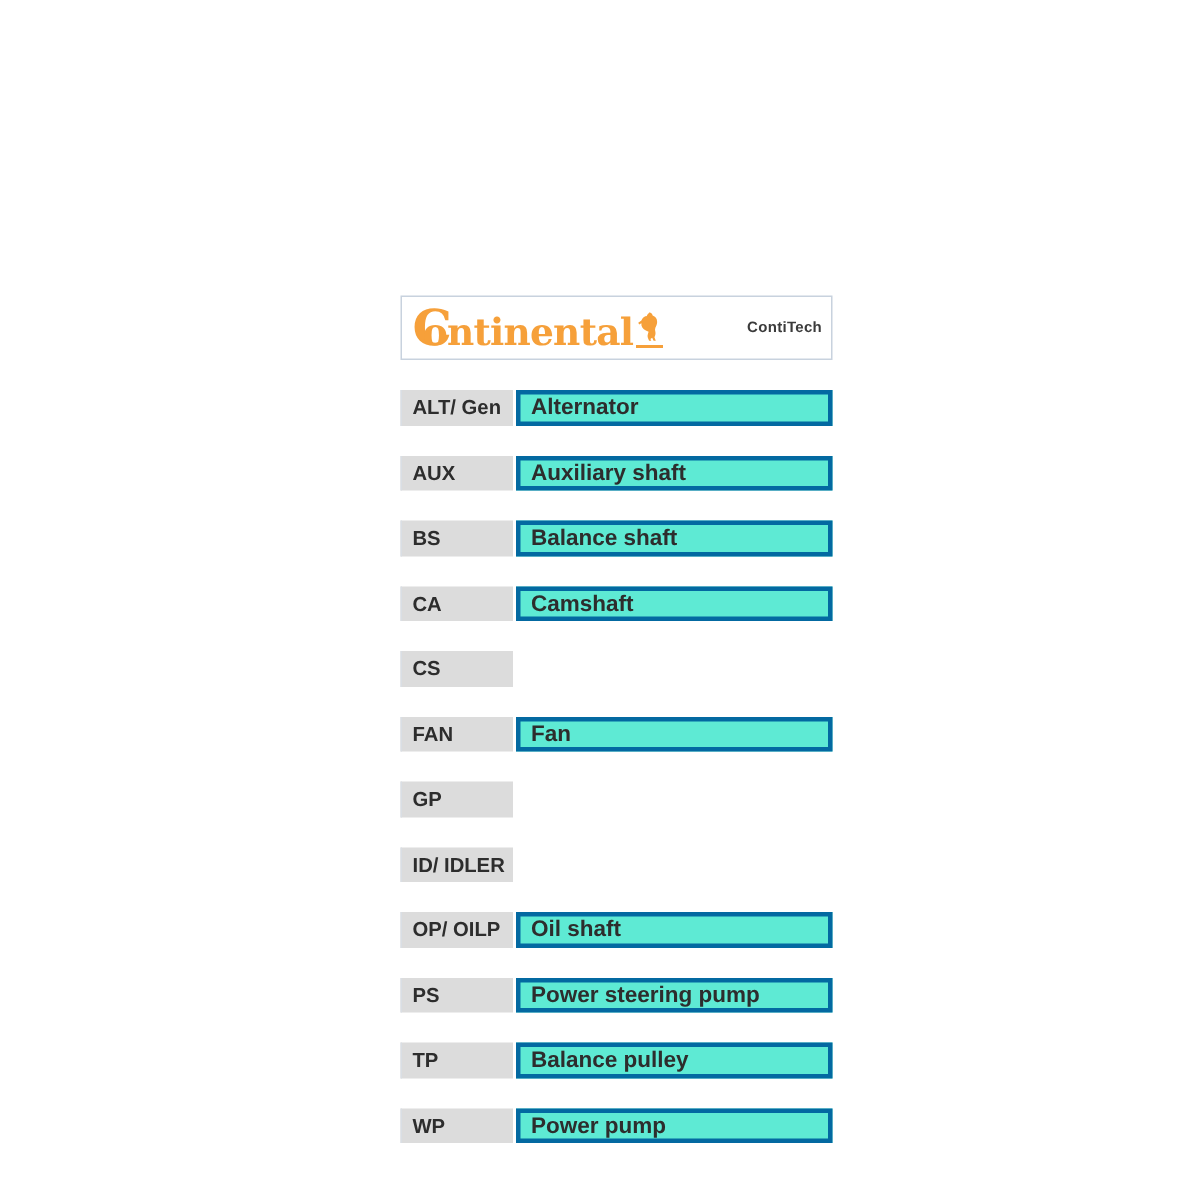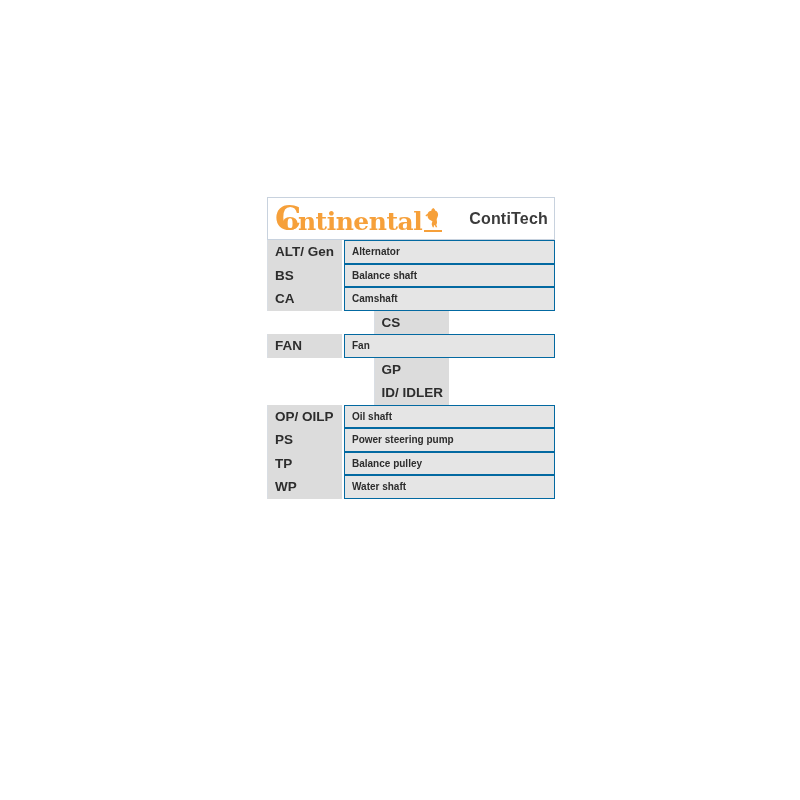--- a/index.html
+++ b/index.html
@@ -62,58 +62,57 @@
     border-bottom: 2px solid #f6a03a;
     line-height: 0;
     vertical-align: baseline;
   }
   .horse-wrap svg {
     display: inline-block;
     width: 18px;
     height: 23px;
   }
   .brand {
-    font-size: 16px;
+    font-size: 10px;
     font-weight: bold;
     color: #3b3b3b;
     letter-spacing: 0.2px;
   }
   
   .rows {
     width: 288px;
   }
   .row {
     display: flex;
     height: 23.5px;
-    margin-top: 0;
-    justify-content: center;
+    margin-top: 20px;
   }
   .abbr-cell {
     box-sizing: border-box;
     width: 75px;
     background: #dcdcdc;
     border-left: 1px solid #d9dee4;
     display: flex;
     align-items: center;
     padding-left: 7px;
     font-size: 13.5px;
     font-weight: bold;
     color: #2d2d2d;
     white-space: nowrap;
   }
   .desc-cell {
     box-sizing: border-box;
     flex: 1;
     margin-left: 2px;
-    background: #e5e5e5;
-    border: 1px solid #0369a1;
+    background: #5eead4;
+    border: 3px solid #0369a1;
     display: flex;
     align-items: center;
     padding-left: 7px;
-    font-size: 10px;
+    font-size: 15px;
     font-weight: bold;
     color: #2d2d2d;
     white-space: nowrap;
   }
 </style>
 </head>
 <body>
 
 <div class="stage">
   <div class="card">
@@ -128,20 +127,24 @@
           </svg>
         </span>
       </div>
       <div class="brand">ContiTech</div>
     </div>
 
     <div class="rows" id="rows">
         <div class="row">
           <div class="abbr-cell">ALT/ Gen</div>
           <div class="desc-cell">Alternator</div>
+        </div>
+        <div class="row">
+          <div class="abbr-cell">AUX</div>
+          <div class="desc-cell">Auxiliary shaft</div>
         </div>
         <div class="row">
           <div class="abbr-cell">BS</div>
           <div class="desc-cell">Balance shaft</div>
         </div>
         <div class="row">
           <div class="abbr-cell">CA</div>
           <div class="desc-cell">Camshaft</div>
         </div>
         <div class="row">
@@ -164,18 +167,18 @@
         <div class="row">
           <div class="abbr-cell">PS</div>
           <div class="desc-cell">Power steering pump</div>
         </div>
         <div class="row">
           <div class="abbr-cell">TP</div>
           <div class="desc-cell">Balance pulley</div>
         </div>
         <div class="row">
           <div class="abbr-cell">WP</div>
-          <div class="desc-cell">Water shaft</div>
+          <div class="desc-cell">Power pump</div>
         </div>
       </div>
 
   </div>
 </div>
 
 </body></html>

